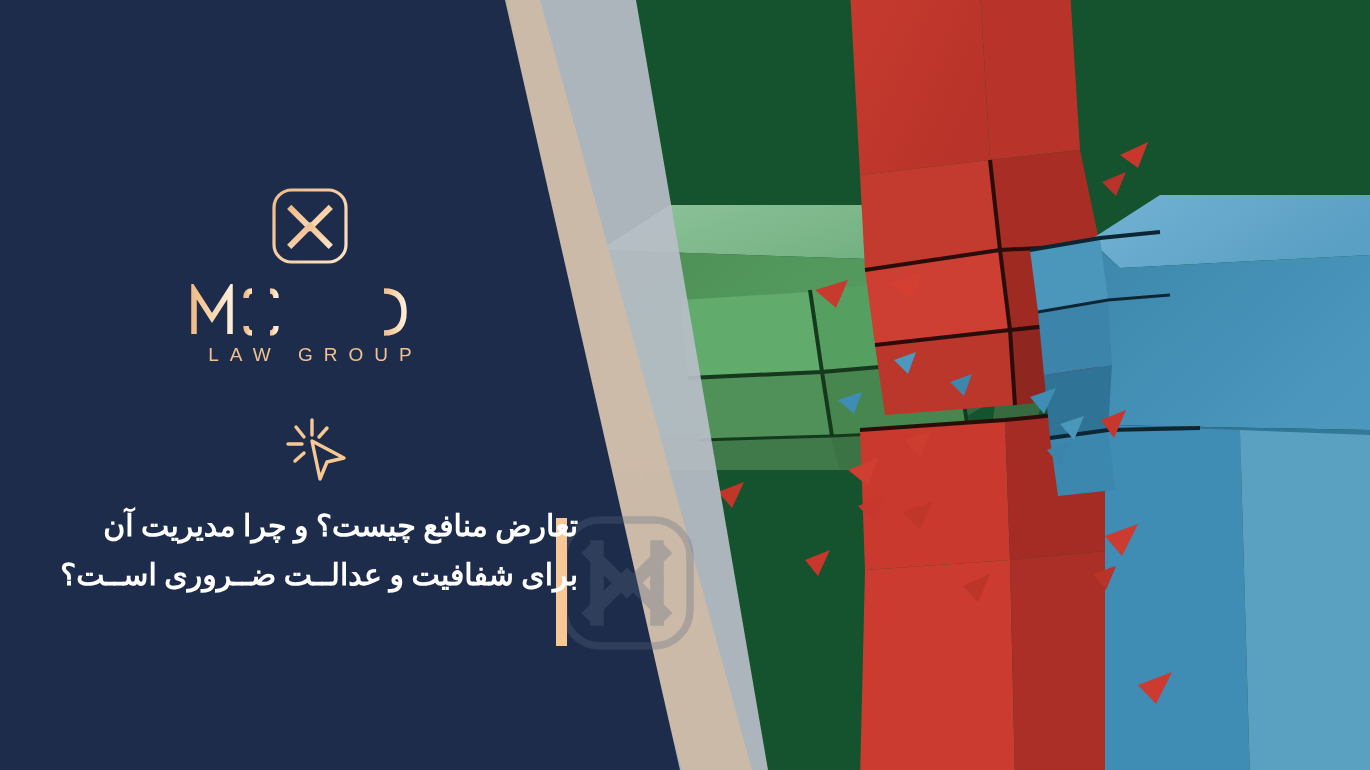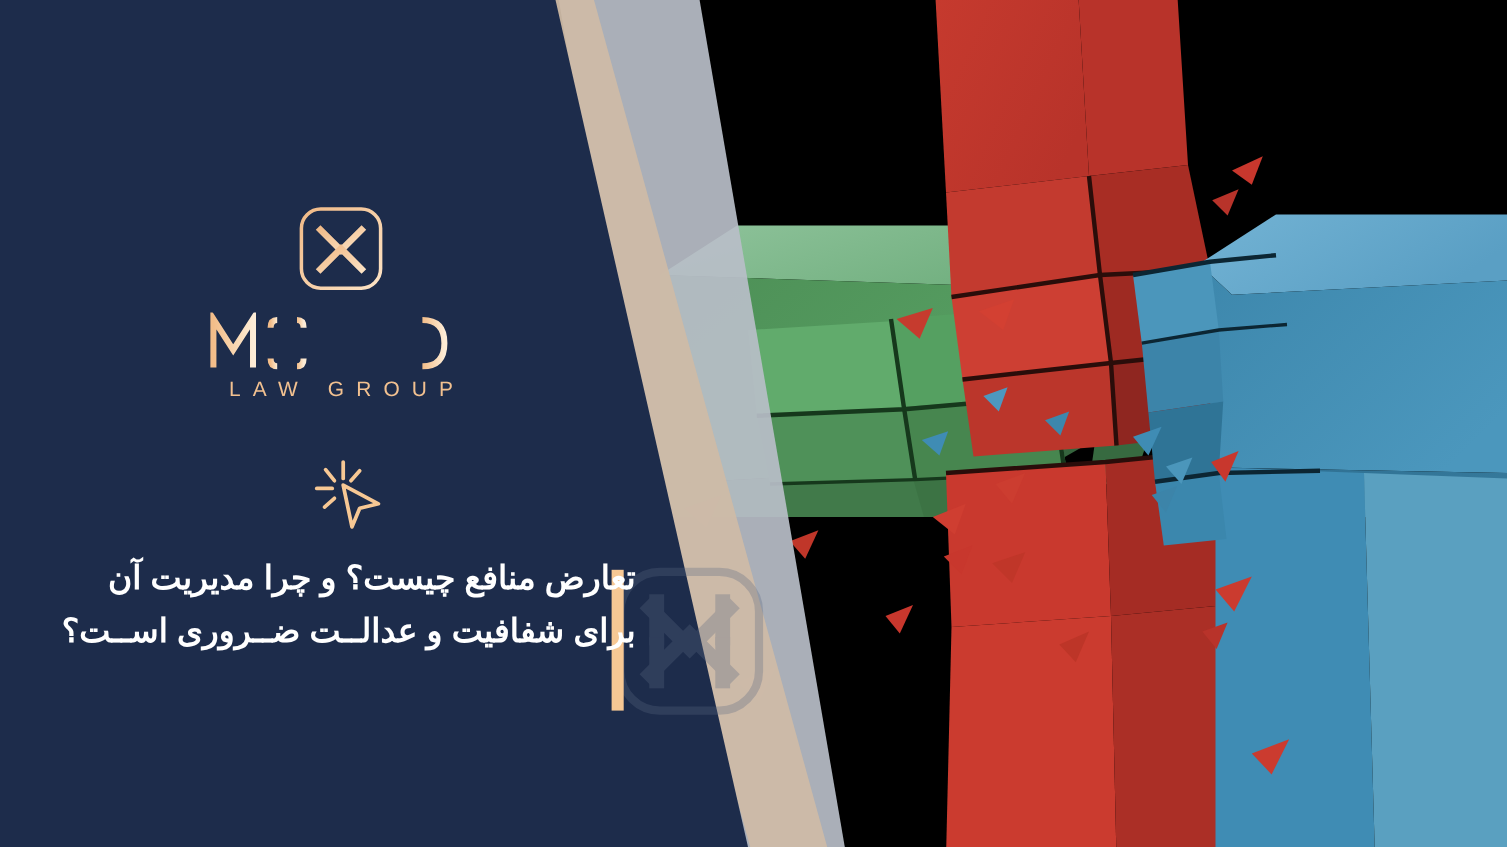--- a/index.html
+++ b/index.html
@@ -6,21 +6,21 @@
   html, body {
     margin: 0;
     padding: 0;
     background: #ffffff;
   }
   #stage {
     position: relative;
     width: 1370px;
     height: 770px;
     overflow: hidden;
-    background: #000000;
+    background: #14532d;
     font-family: "DejaVu Sans", "Liberation Sans", sans-serif;
   }
 
   
   .layer {
     position: absolute;
     inset: 0;
     width: 100%;
     height: 100%;
   }
@@ -82,21 +82,21 @@
 
   
   .headline {
     position: absolute;
     right: 62px;
     top: 502px;
     width: 498px;
     direction: rtl;
     text-align: right;
     color: #ffffff;
-    font-family: Liberation Sans, sans-serif;
+    font-family: Liberation Serif, serif;
     font-weight: 700;
     font-size: 30px;
     line-height: 1.62;
     letter-spacing: -0.2px;
     z-index: 34;
   }
   .headline .line { display: block; white-space: nowrap; }
 
   
   .accent-bar {

